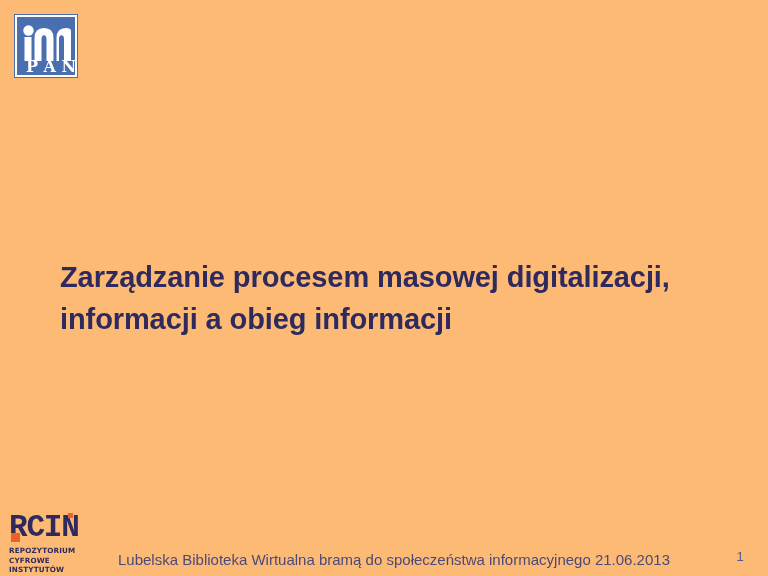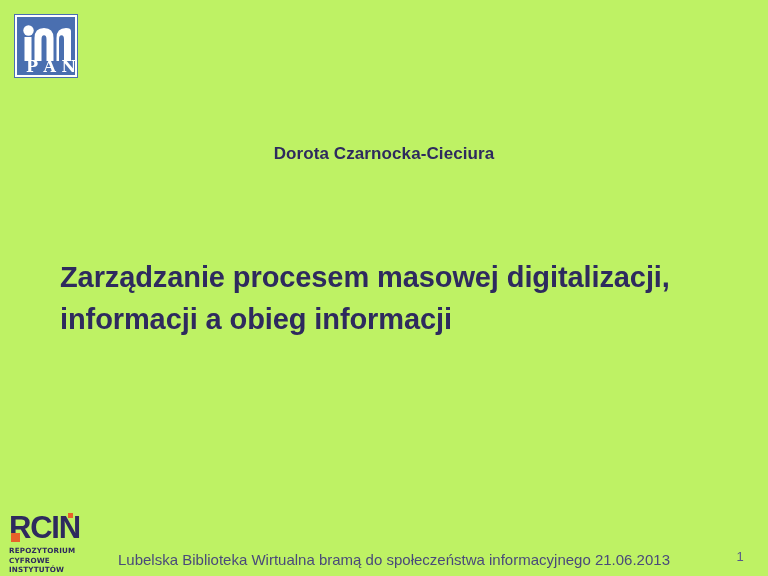--- a/index.html
+++ b/index.html
@@ -12,21 +12,21 @@
 
   body {
     background: #ffffff;
     font-family: "Liberation Sans", sans-serif;
     position: relative;
   }
 
   .slide {
     position: absolute;
     inset: 0;
-    background: #bef264;
+    background: #fdba74;
   }
 
   
   .pan-logo {
     position: absolute;
     left: 14px;
     top: 14px;
     width: 64px;
     height: 64px;
   }
@@ -67,21 +67,21 @@
     height: 58px;
   }
   .rcin-word {
     position: relative;
     font-size: 31px;
     font-weight: bold;
     color: #2e2a5e;
     letter-spacing: -1.2px;
     line-height: 31px;
     height: 32px;
-    font-family: Liberation Sans, sans-serif;
+    font-family: Liberation Mono, monospace;
   }
   .rcin-word .dot {
     position: absolute;
     left: 59px;
     top: 1px;
     width: 5px;
     height: 5px;
     background: #e8622a;
   }
   .rcin-word .sq {
@@ -137,21 +137,20 @@
       <rect x="10.5" y="23" width="7" height="24" fill="#ffffff"></rect>
       <path d="M20.5 47 V24 q0-10 9.5-10 q9.5 0 9.5 10 V47 h-7 V25.5 q0-4.2-2.5-4.2 q-2.5 0-2.5 4.2 V47 Z" fill="#ffffff"></path>
       <path d="M42.5 47 V24 q0-10 9.5-10 q5 0 5 3 V47 h-7 V25.5 q0-4.2-2.5-4.2 q-2.5 0-2.5 4.2 V47 Z" fill="#ffffff"></path>
 
       <g fill="#ffffff" font-family="DejaVu Serif, serif" font-size="16" font-weight="bold">
         <text x="12" y="58">P A N</text>
       </g>
     </svg>
   </div>
 
-  <div class="author">Dorota Czarnocka-Cieciura</div>
 
   <div class="title">
     <div>Zarządzanie procesem masowej digitalizacji,</div>
     <div>informacji a obieg informacji</div>
   </div>
 
   <div class="rcin-logo">
     <div class="rcin-word">
       <span>RCIN</span>
       <span class="dot"></span>

